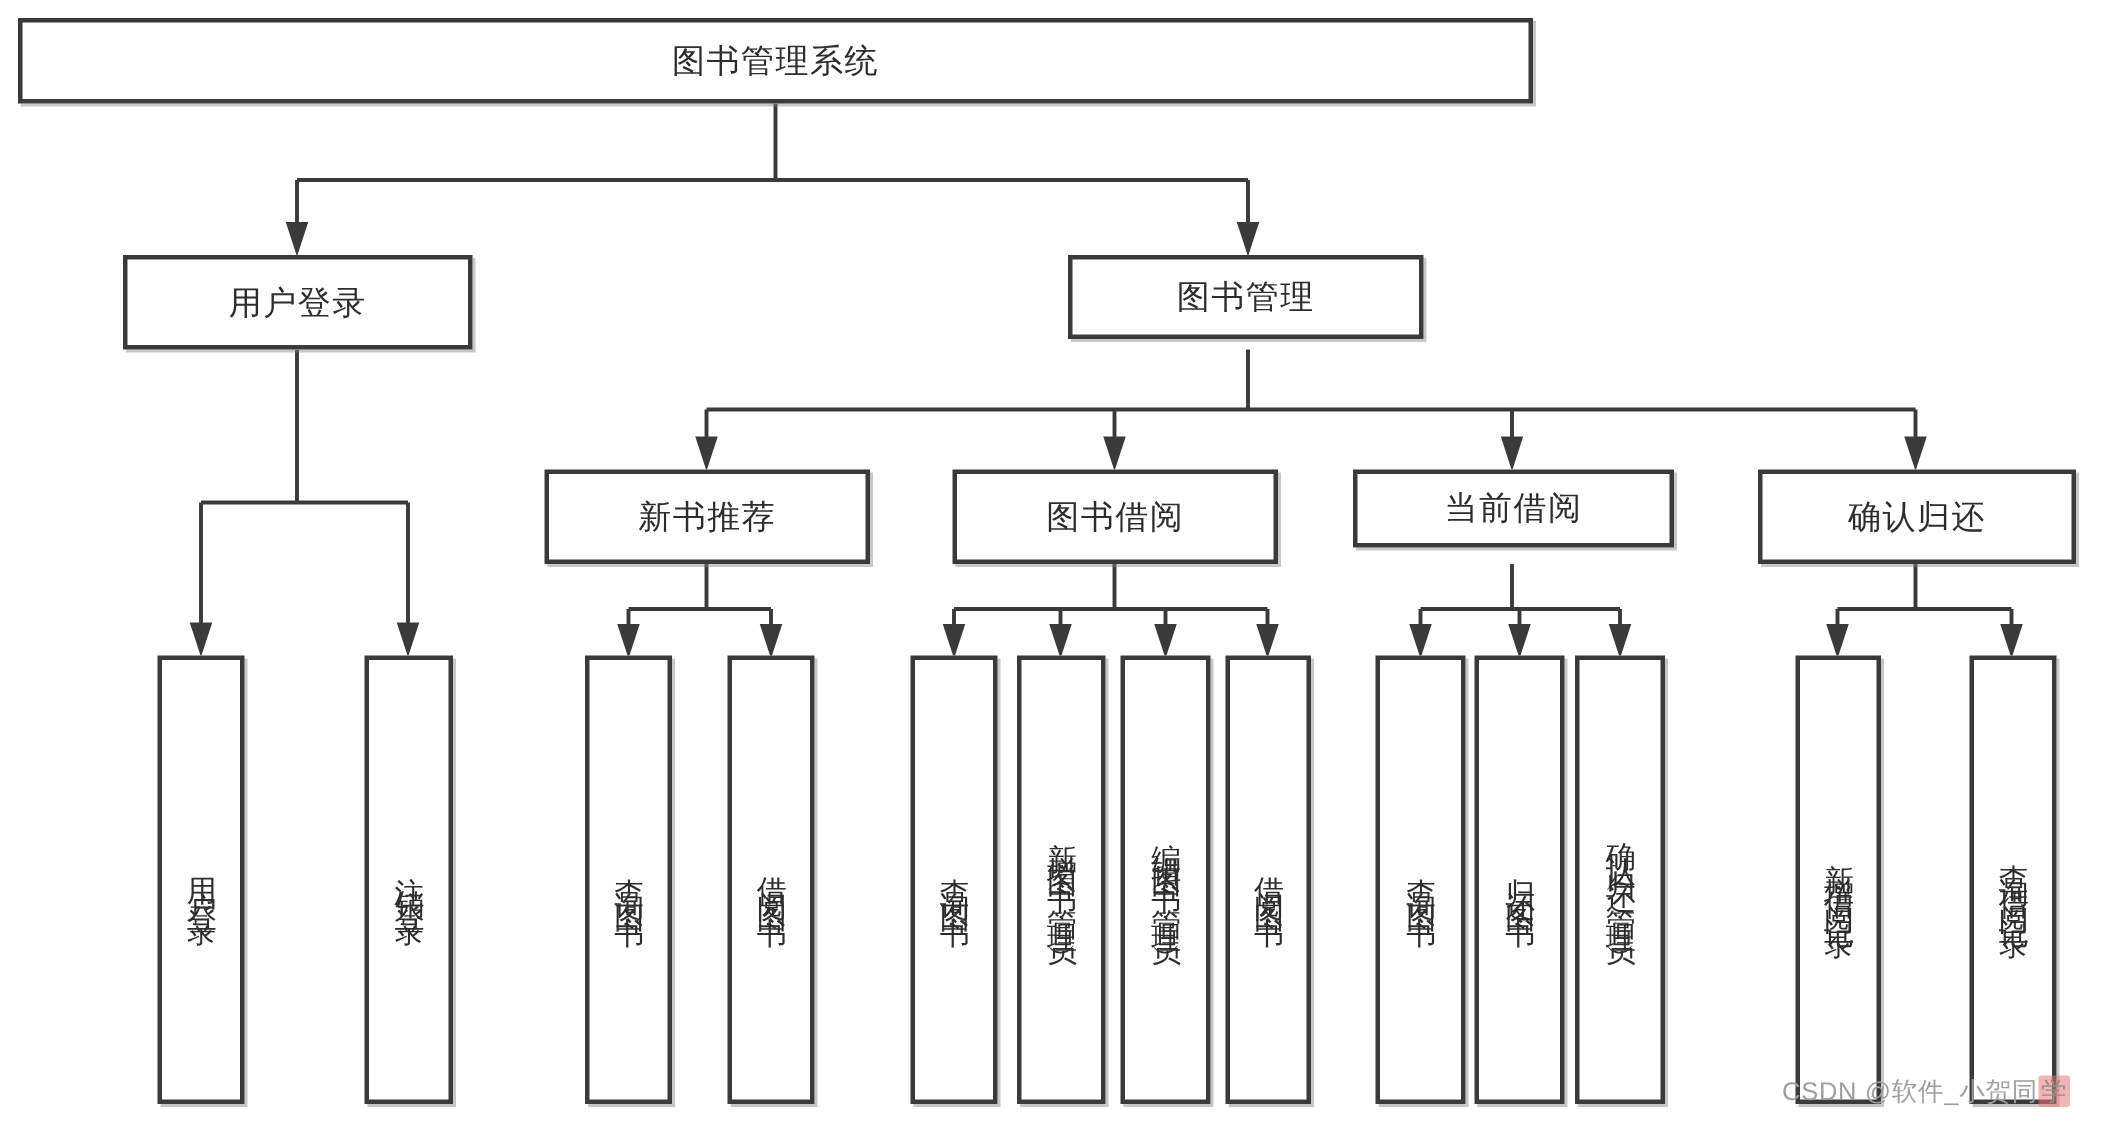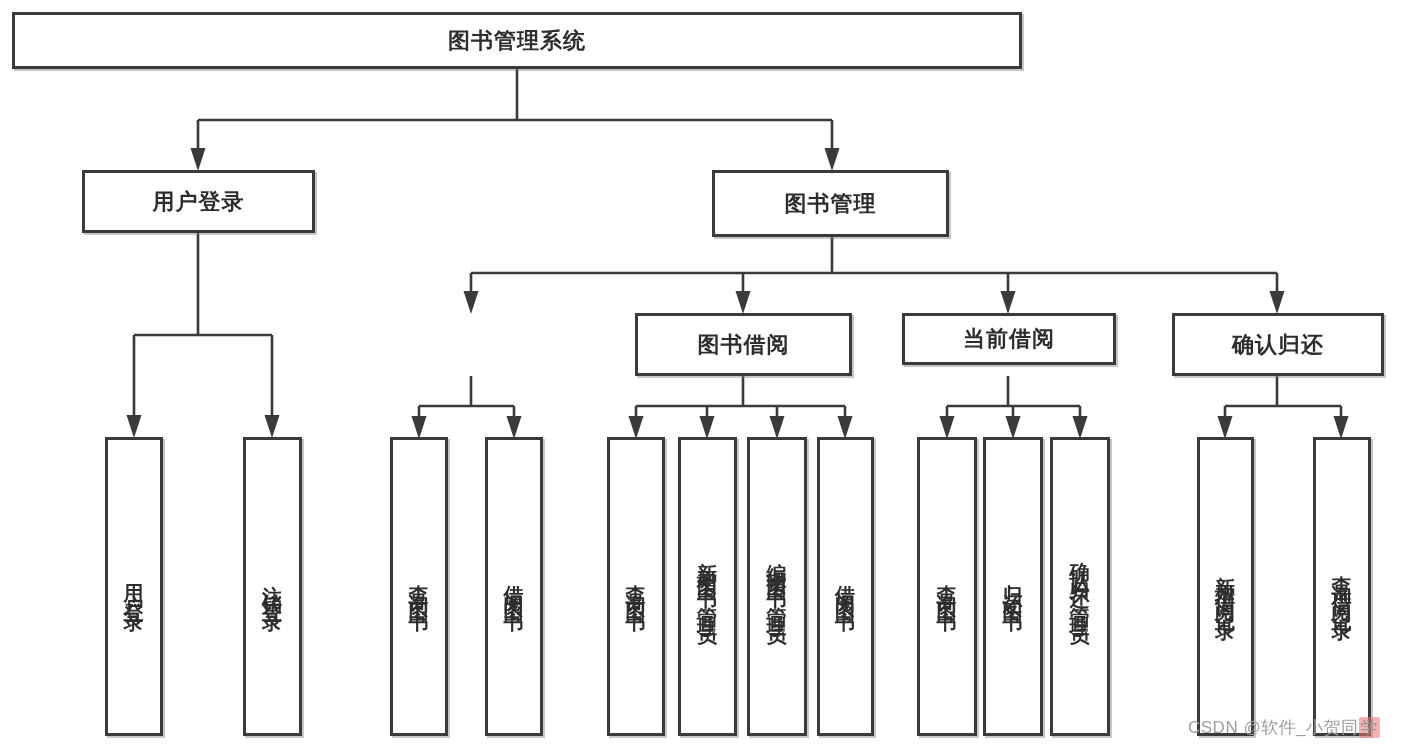--- a/index.html
+++ b/index.html
@@ -12,21 +12,20 @@
   }
   #connectors{position:absolute;left:0;top:0;width:1405px;height:747px;}
   .box{
     position:absolute;
     box-sizing:border-box;
     border:3px solid #3a3a3a;
     background:#ffffff;
     box-shadow:2px 2px 0 rgba(130,130,130,0.45);
     display:flex;align-items:center;justify-content:center;
     color:#2d2d2d;
-    font-weight:bold;
   }
   .hbox{font-size:22px;letter-spacing:1px;}
   .vbox{top:437px;height:299px;}
   .vbox .lbl{
     writing-mode:vertical-rl;
     text-orientation:mixed;
     font-size:20px;
     letter-spacing:9px;
     line-height:1;
   }
@@ -92,24 +91,27 @@
     </g>
   </svg>
 
   <div class="box hbox" style="top:12px;left:12px;width:1010px;height:57px">
     <span class="lbl">图书管理系统</span>
   </div>
 
   <div class="box hbox" style="top:170px;left:82px;width:233px;height:63px">
     <span class="lbl">用户登录</span>
   </div>
-  <div class="box hbox" style="top:170px;left:712px;width:237px;height:67px">
+  <div class="box hbox" style="top:170px;left:712px;width:237px;height:56px">
     <span class="lbl">图书管理</span>
   </div>
 
+  <div class="box hbox" style="top:313px;left:363px;width:217px;height:63px">
+    <span class="lbl">新书推荐</span>
+  </div>
   <div class="box hbox" style="top:313px;left:635px;width:217px;height:63px">
     <span class="lbl">图书借阅</span>
   </div>
   <div class="box hbox" style="top:313px;left:902px;width:214px;height:52px">
     <span class="lbl">当前借阅</span>
   </div>
   <div class="box hbox" style="top:313px;left:1172px;width:212px;height:63px">
     <span class="lbl">确认归还</span>
   </div>
 

